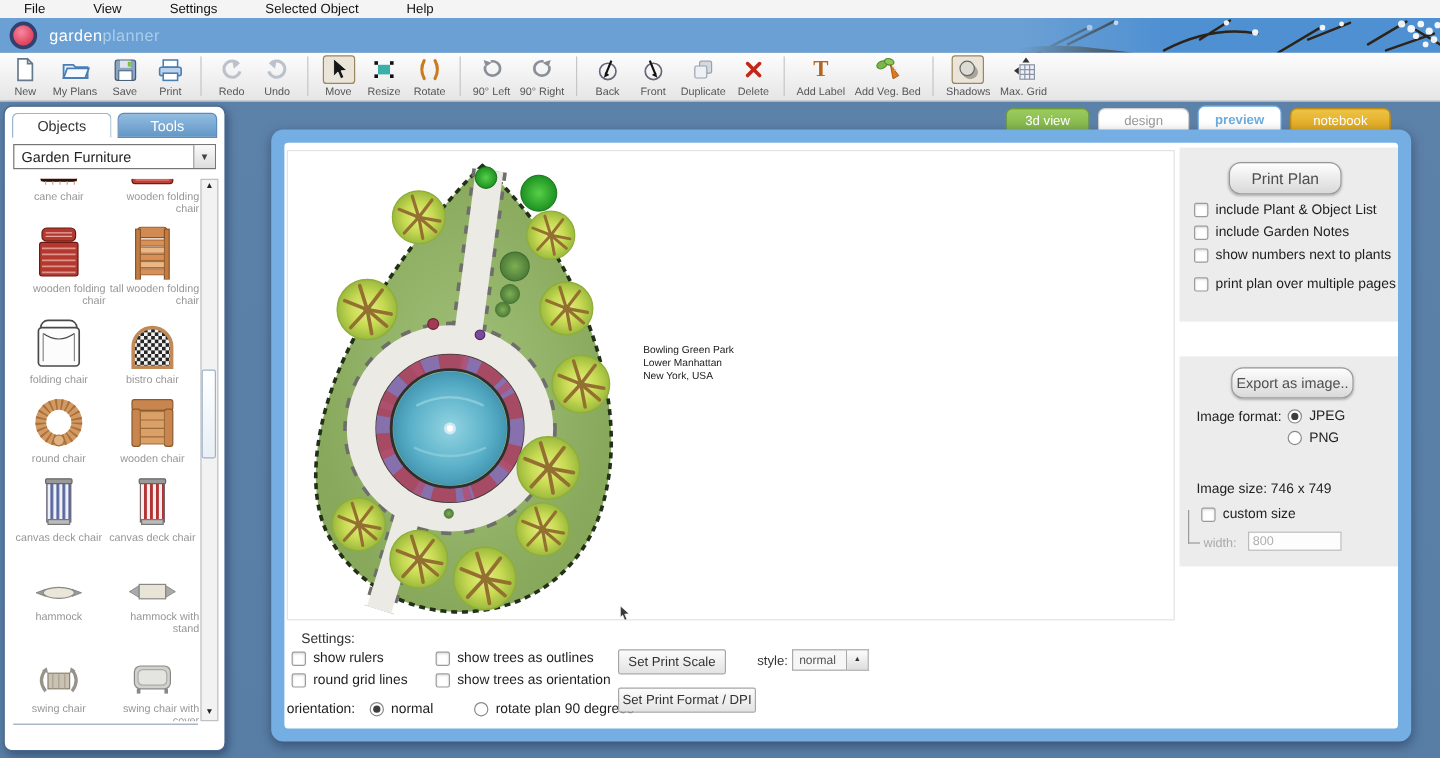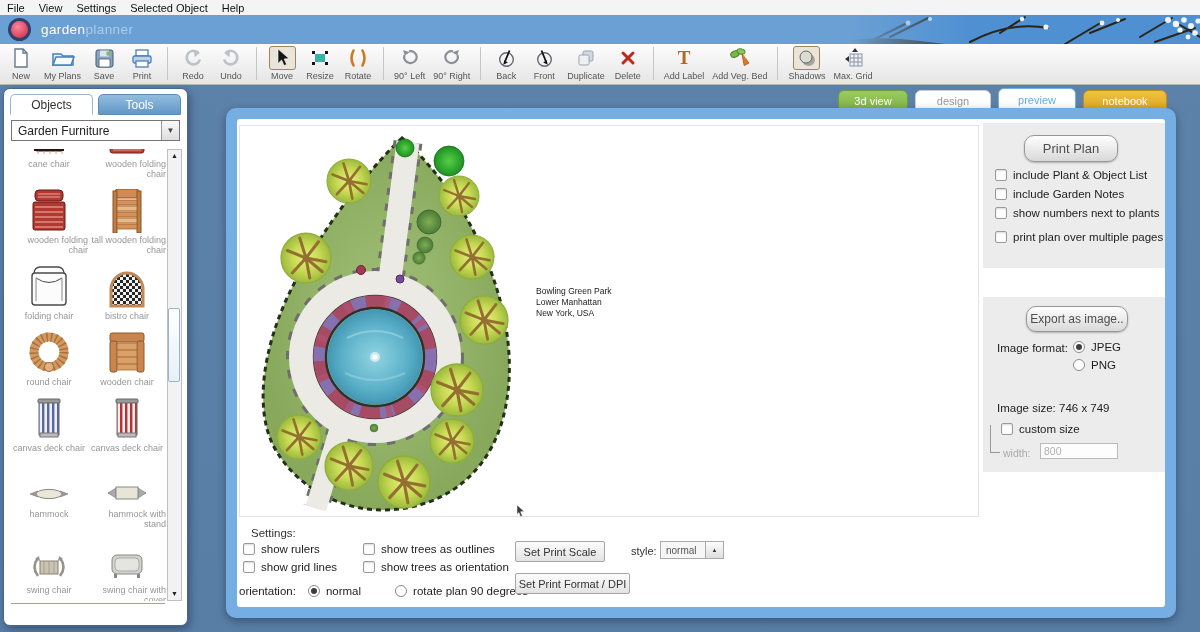--- a/index.html
+++ b/index.html
@@ -2,21 +2,21 @@
 <html><head>
 <meta charset="utf-8">
 <style>
   html,body{margin:0;padding:0;background:#333;}
   .screen{position:relative;width:1200px;height:632px;overflow:hidden;
     font-family:"Liberation Sans",sans-serif;background:linear-gradient(180deg,#4d6f96 0,#5d82aa 60px,#587ea6 100%);}
   .abs{position:absolute;}
   
   .menubar{position:absolute;top:0;left:0;right:0;height:15px;background:#f4f4f4;
     border-bottom:1px solid #e2e2e2;display:flex;align-items:center;font-size:11px;color:#111;}
-  .menubar span{padding:0 7px;cursor:default;}
+  .menubar span{padding:0 20px;cursor:default;}
   
   .titlebar{position:absolute;top:15px;left:0;right:0;height:29px;background:#6ba0d4;overflow:hidden;}
   .logo-badge{position:absolute;left:8px;top:3px;width:23px;height:23px;border-radius:50%;
     background:radial-gradient(circle at 40% 35%,#f788a0 0,#e45068 55%,#c92f4c 100%);
     border:3px solid #31406e;box-sizing:border-box;}
   .app-name{position:absolute;left:41px;top:7px;font-size:13.5px;letter-spacing:.4px;}
   .app-name .n1{color:#ffffff;}
   .app-name .n2{color:#a9cdeb;}
   .title-photo{position:absolute;right:0;top:0;width:350px;height:29px;}
   
@@ -29,21 +29,21 @@
   .tool .ticon{width:27px;height:24px;display:flex;align-items:center;justify-content:center;
     border:1px solid transparent;border-radius:3px;box-sizing:border-box;}
   .tool.selected .ticon{border-color:#98875f;background:#eae5d8;}
   .tool .tlabel{font-size:9px;color:#555;margin-top:1px;white-space:nowrap;}
   
   .view-tabs{position:absolute;left:838px;top:5px;display:flex;gap:7px;}
   .vtab{height:21px;line-height:20px;text-align:center;font-size:11px;border-radius:6px 6px 0 0;
     box-sizing:border-box;cursor:default;}
   .vtab.green{width:70px;background:linear-gradient(#9ccb5e,#7db147);color:#fff;border:1px solid #6d9c3c;}
   .vtab.white{width:76px;background:#fff;color:#9a9a9a;border:1px solid #cfcfcf;}
-  .vtab.active{width:78px;background:#fff;color:#6cacdf;border:1px solid #74aee3;height:23px;margin-top:-2px;line-height:22px;}
+  .vtab.active{width:70px;background:#fff;color:#6cacdf;border:1px solid #74aee3;height:23px;margin-top:-2px;line-height:22px;font-weight:bold;}
   .vtab.gold{width:84px;background:linear-gradient(#eec345,#dca41c);color:#fff;border:1px solid #c28f14;}
   
   .sidebar{position:absolute;left:3px;top:3px;width:183px;height:536px;background:#fff;
     border:1px solid #49688d;border-radius:7px;box-shadow:2px 3px 8px rgba(0,0,30,.35);}
   .sb-tab{flex:1;height:21px;line-height:20px;text-align:center;font-size:12px;
     border-radius:5px 5px 0 0;box-sizing:border-box;cursor:default;}
   .sb-tab.active{background:#fff;color:#333;border:1px solid #9ab6cf;border-bottom:1px solid #fff;}
   .sb-tab.blue{background:linear-gradient(#92bde0,#6296c6);color:#fff;border:1px solid #5d8cb8;}
   .sb-select{position:absolute;left:7px;top:31px;right:7px;height:19px;border:1px solid #767676;
     background:#fff;font-size:12px;color:#222;display:flex;align-items:center;}
@@ -492,21 +492,21 @@
         </div>
 
         <div class="abs" style="left:2px;top:402px;width:744px;height:82px;">
           <div class="abs" style="left:0;top:6px;font-size:11.5px;color:#333;margin-left:12px;">Settings:</div>
           <div class="opt-row" style="left:4px;top:22px;">
             <span class="cb"></span>
             <span>show rulers</span>
           </div>
           <div class="opt-row" style="left:4px;top:40px;">
             <span class="cb"></span>
-            <span>show grid lines</span>
+            <span>round grid lines</span>
           </div>
           <div class="opt-row" style="left:124px;top:22px;">
             <span class="cb"></span>
             <span>show trees as outlines</span>
           </div>
           <div class="opt-row" style="left:124px;top:40px;">
             <span class="cb"></span>
             <span>show trees as orientation</span>
           </div>
           <div class="opt-row" style="left:0;top:64px;">

